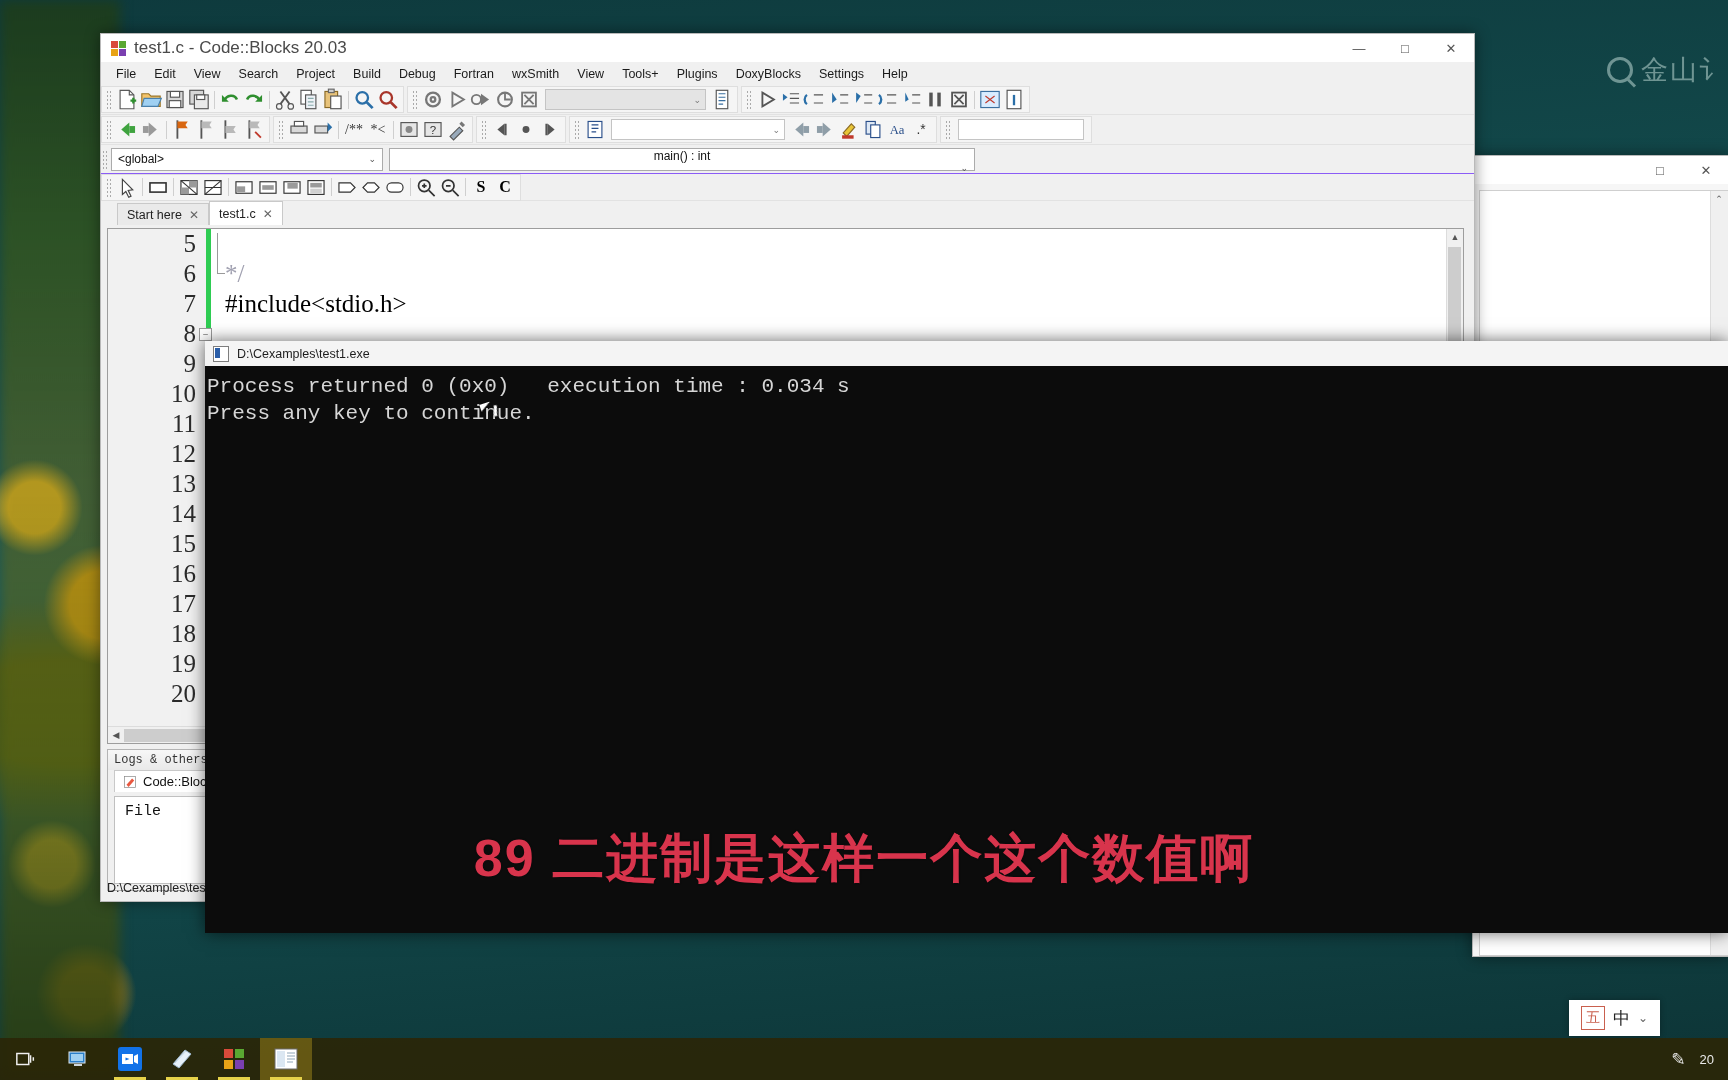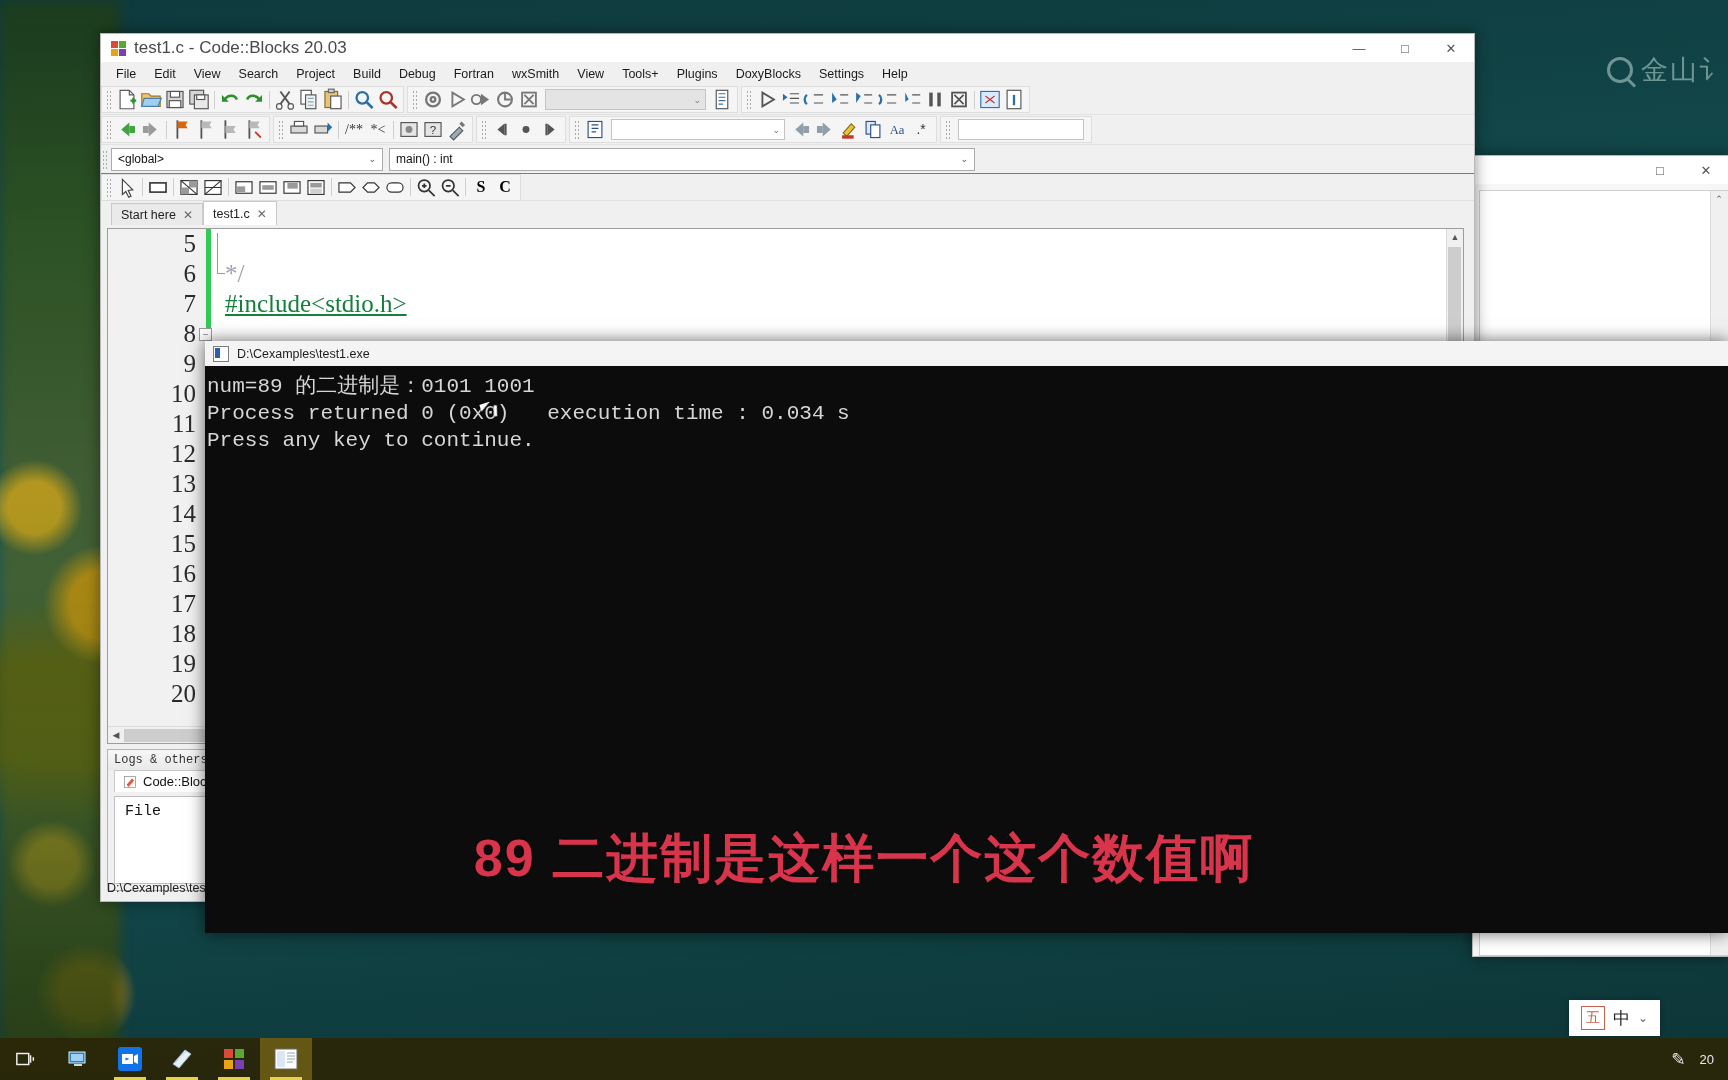--- a/index.html
+++ b/index.html
@@ -80,38 +80,38 @@
   .tinput{height:19px;background:#fff;border:1px solid #c4c4c4;display:flex;
           align-items:center;justify-content:flex-end;padding-right:4px;color:#7a7a7a;font-size:9px;}
 
   .scoperow{height:28px;background:#f0f0f0;display:flex;align-items:center;
             border-bottom:1px solid #8b5cf6;}
   .sel{height:21px;background:#fff;border:1px solid #ababab;display:flex;align-items:center;
        padding:0 6px;font-size:12px;color:#111;}
   .sel .arrow{margin-left:auto;color:#555;font-size:9px;}
 
   .tabsrow{height:24px;background:#f0f0f0;display:flex;align-items:flex-end;
-           padding-left:10px;text-align:right;}
+           padding-left:16px;text-align:right;}
   .tab{height:21px;display:flex;align-items:center;gap:7px;padding:0 9px;
        background:#eaeaea;border:1px solid #c9c9c9;border-bottom:none;font-size:12.5px;color:#222;}
   .tab.active{background:#fff;height:23px;}
   .tab .x{color:#666;font-size:12px;}
 
   
   #editor{position:absolute;left:6px;top:194px;width:1355px;height:514px;
           background:#fff;border:1px solid #9d9d9d;overflow:hidden;}
   .gutter{position:absolute;left:0;top:0;width:98px;height:100%;background:#f1f1f1;}
   .gutter .ln{height:30px;line-height:30px;text-align:right;padding-right:10px;
               font-family:"Liberation Serif", serif;font-size:25px;color:#2b2b2b;}
   .changebar{position:absolute;left:98px;top:0;width:5px;height:122px;background:#2ecc52;}
   .codearea{position:absolute;left:103px;top:0;right:16px;bottom:0;}
   .cline{height:30px;line-height:30px;font-family:"Liberation Serif", serif;font-size:25px;
          white-space:pre;padding-left:14px;color:#111;}
   .cmt{color:#a0a0b0;}
-  .pre{color:#15803d;text-decoration:underline;}
+  .pre{color:#000000;}
   .kw{color:#1b3fd6;}
   .op{color:#a8443a;}
   .fold{position:absolute;width:11px;height:11px;border:1px solid #9a9a9a;background:#fff;
         display:flex;align-items:center;justify-content:center;font-size:10px;color:#333;line-height:1;}
   .foldline{position:absolute;width:1px;background:#9a9a9a;}
   .vscroll{position:absolute;right:0;top:0;width:16px;bottom:16px;background:#f0f0f0;border-left:1px solid #dcdcdc;}
   .vthumb{position:absolute;left:1px;top:18px;width:13px;height:96px;background:#cdcdcd;}
   .sbtn{width:16px;height:16px;display:flex;align-items:center;justify-content:center;
         color:#555;font-size:9px;background:#f0f0f0;}
   .hscroll{position:absolute;left:0;right:0;bottom:0;height:16px;background:#f0f0f0;
@@ -481,21 +481,21 @@
       <div class="tinput" style="width:120px;margin:0 4px;"></div>
     </div>
   </div>
 
   <div class="scoperow">
     <span class="grip"></span>
     <div class="sel" style="width:258px;">
       <span>&lt;global&gt;</span>
       <span class="arrow">⌄</span>
     </div>
-    <div class="sel" style="width:572px;margin-left:6px;">
+    <div class="sel" style="width:572px;margin-left:6px;flex-direction:column;">
       <span>main() : int</span>
       <span class="arrow">⌄</span>
     </div>
   </div>
 
   <div class="tbrow" style="height:26px;">
     <div class="tbgroup">
       <span class="grip"></span>
       <svg class="tbtn" viewBox="0 0 20 20">
           <path d="M6 3l9 9-4 .5 2.5 5-2 1-2.5-5L6 16z" fill="#fff" stroke="#444"></path>
@@ -632,21 +632,20 @@
     <span>D:\Cexamples\test1</span>
   </div>
 </div>
 
 <div id="console">
   <div class="ctitle">
     <span class="cicon"></span>
     <span>D:\Cexamples\test1.exe</span>
   </div>
   <div class="cbody">
-    <div>num=89 的二进制是：0101 1001</div>
     <div>Process returned 0 (0x0)   execution time : 0.034 s</div>
     <div>Press any key to continue.</div>
   </div>
 </div>
 
 <div id="cursor"></div>
 
 <div id="subtitle" style="color: rgb(216, 52, 76);">89 二进制是这样一个这个数值啊</div>
 
 <div class="imefloat">

